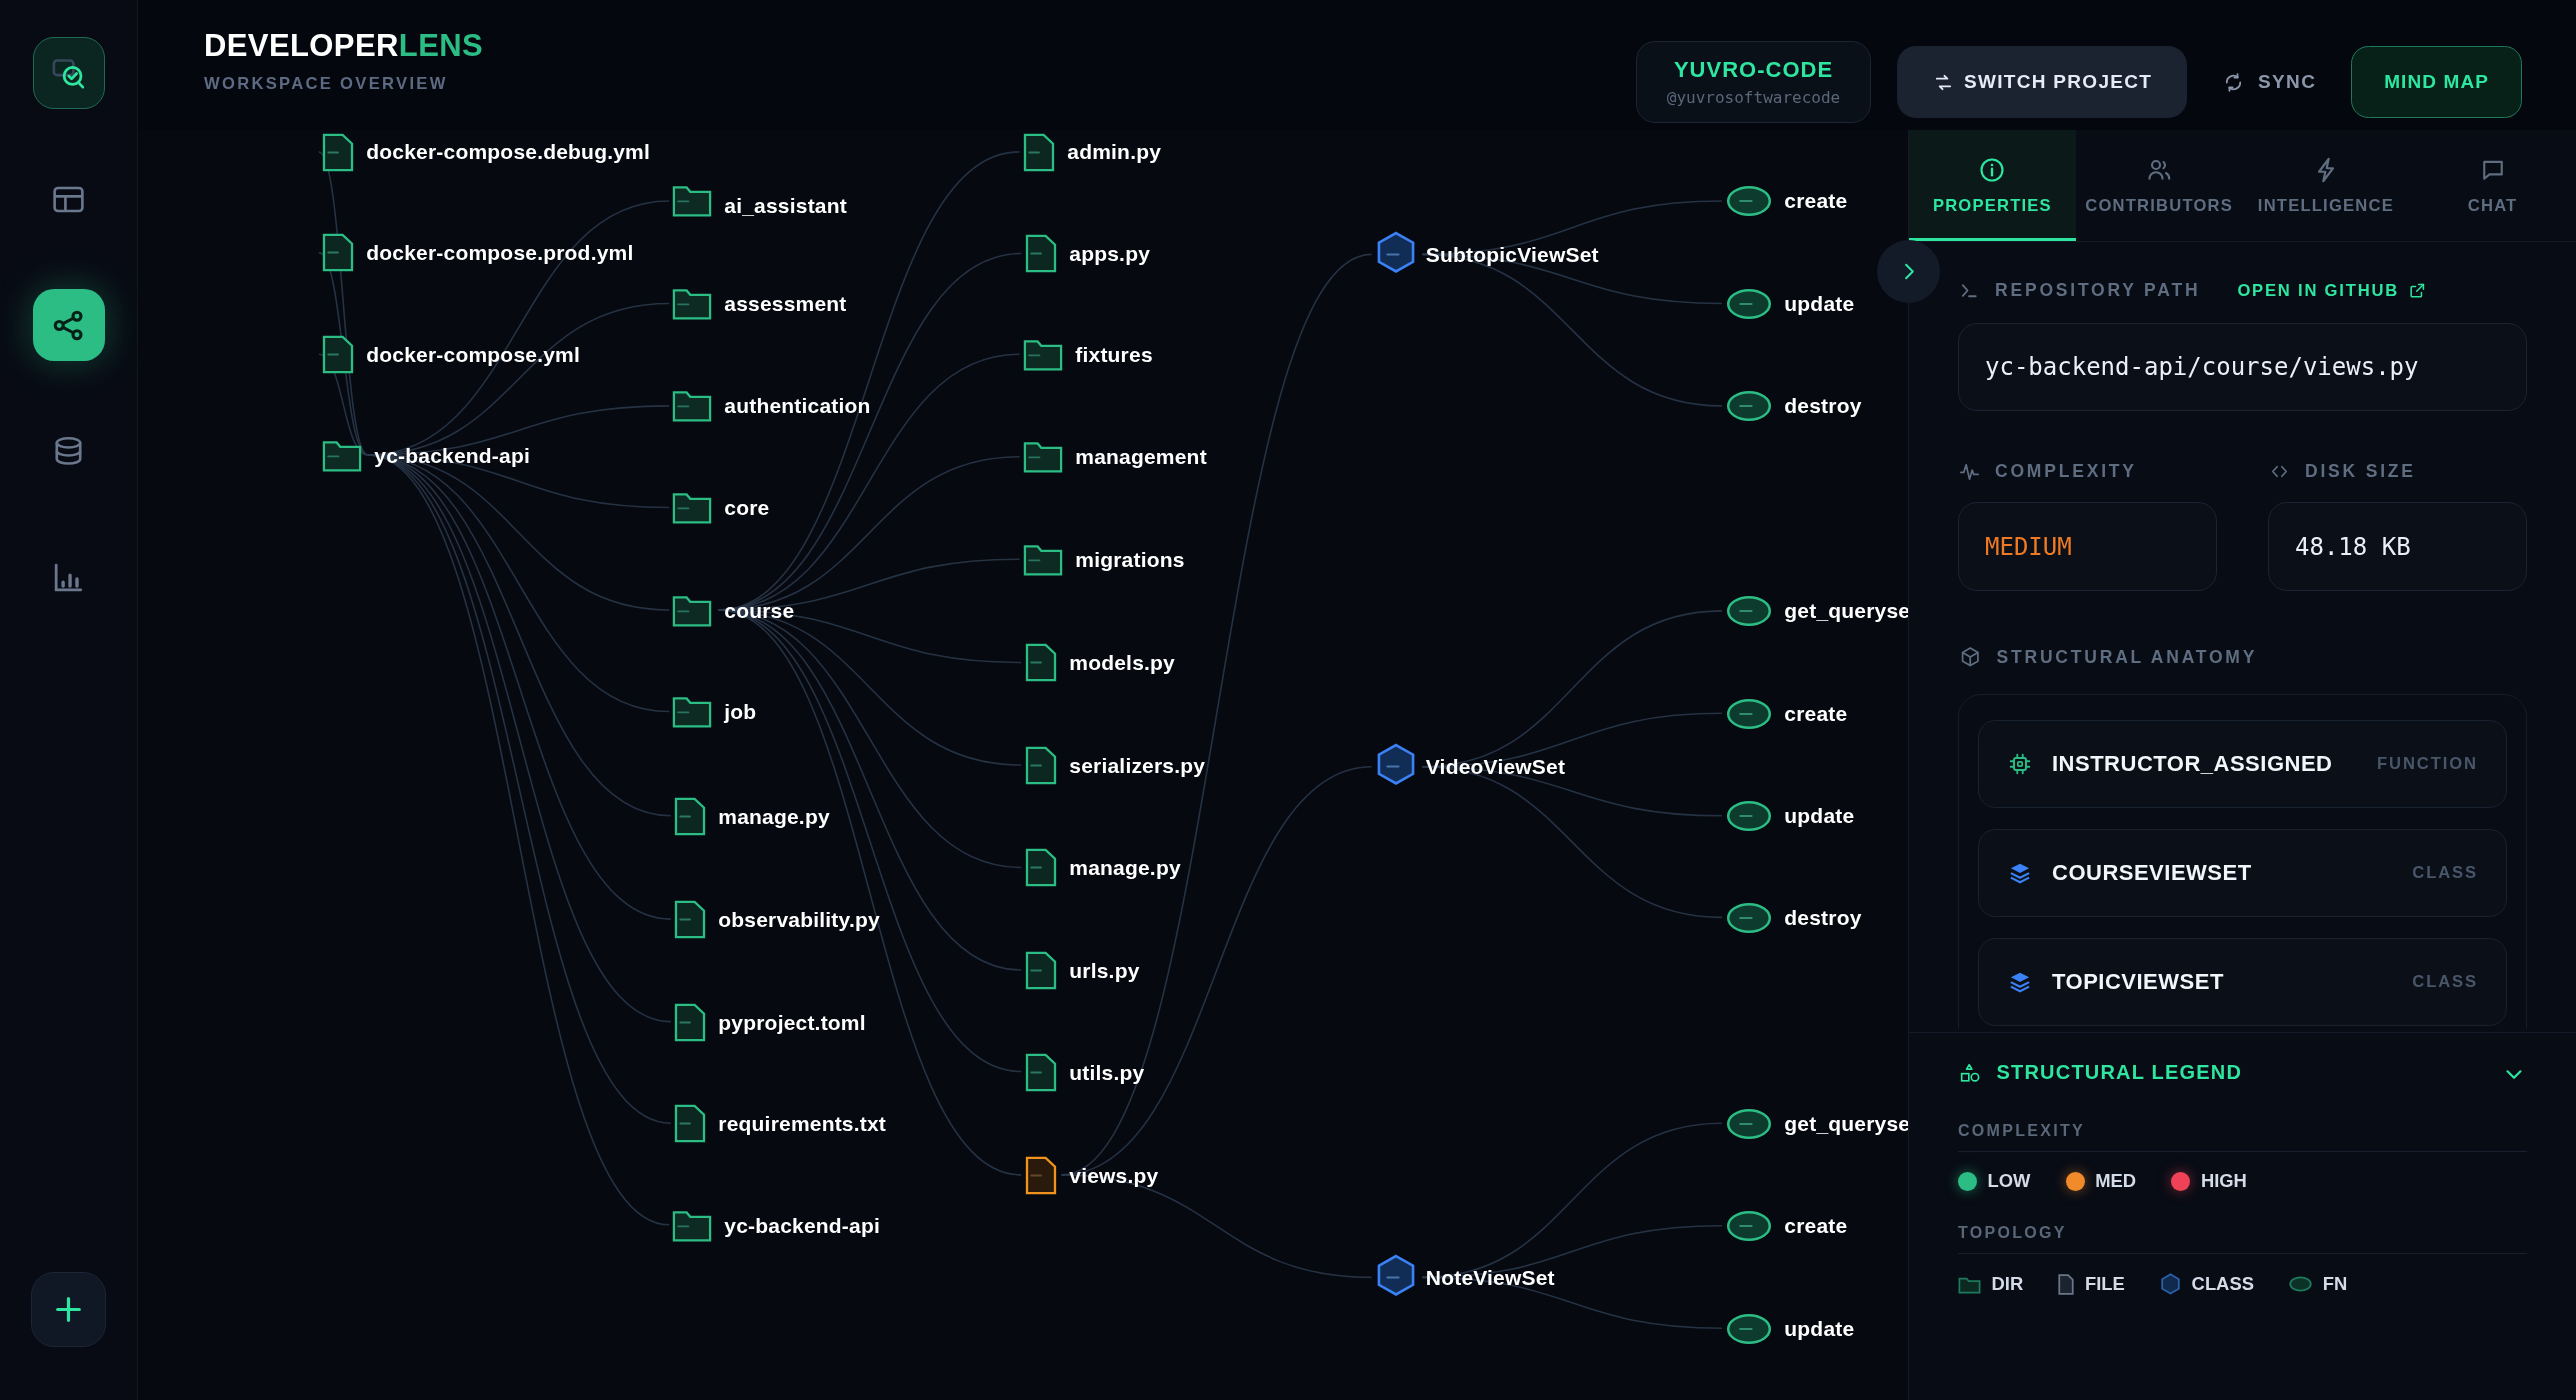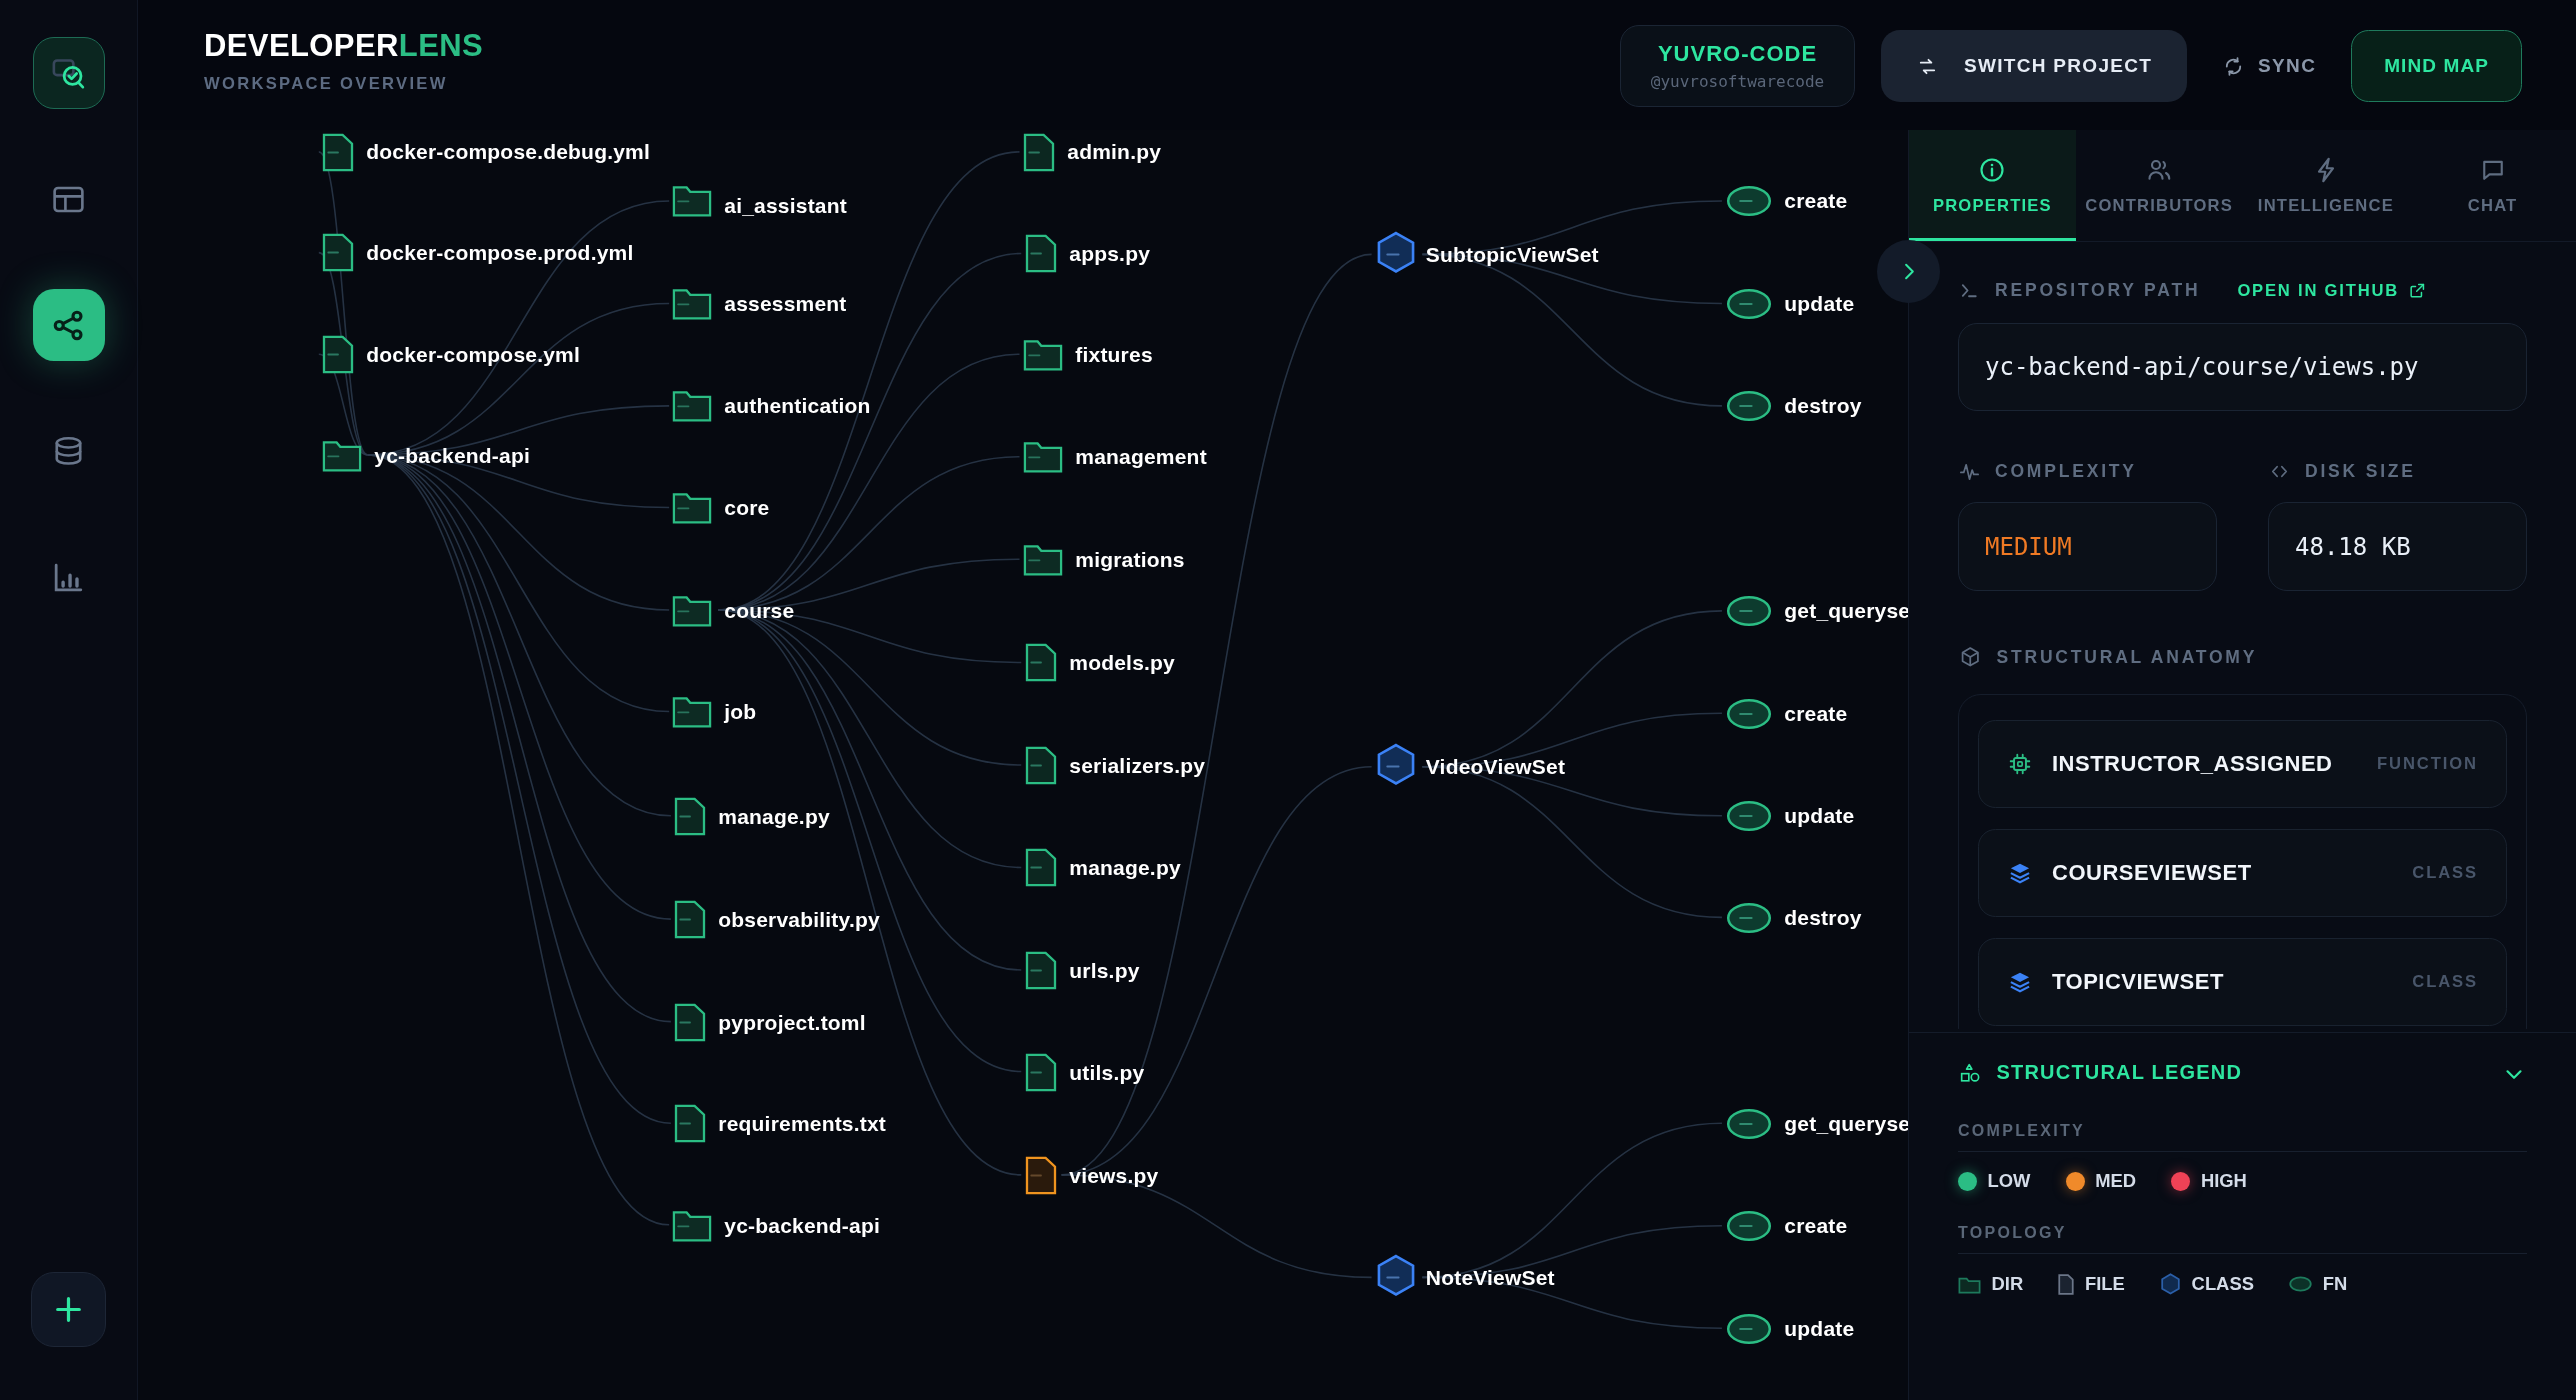--- a/index.html
+++ b/index.html
@@ -26,31 +26,31 @@
   
   .header{ position:absolute; left:138px; top:0; right:0; height:130px; z-index:30; }
   .brand{ position:absolute; left:66px; top:28px; }
   .brand-title{ font-size:31px; font-weight:800; letter-spacing:0.4px;
     font-stretch:condensed; }
   .brand-title .w{ color:#ffffff; }
   .brand-title .g{ color:#2bbd84; }
   .brand-sub{ margin-top:9.6px; font-size:16.6px; font-weight:700; letter-spacing:2.3px;
     color:#5d6b82; }
 
-  .hdr-right{ position:absolute; right:54px; top:25px; display:flex;
+  .hdr-right{ position:absolute; right:54px; top:41px; display:flex;
     align-items:center; gap:26px; }
   .proj-chip{ width:235px; height:82px; border-radius:19px; background:#0a1018;
     border:0.9px solid #1b2534; display:flex; flex-direction:column;
     align-items:center; justify-content:center; cursor:pointer; }
   .proj-name{ font-size:22px; font-weight:800; color:#2ee6a0; letter-spacing:1px;
     font-stretch:condensed; }
   .proj-handle{ margin-top:5.3px; font-size:16px; color:#5a6679;
     font-family:"DejaVu Sans Mono", monospace; }
   .btn-switch{ height:72px; padding:0 35px; border-radius:19px; background:#1b2331;
-    display:flex; align-items:center; gap:25px; cursor:pointer; }
+    display:flex; align-items:center; gap:9px; cursor:pointer; }
   .btn-switch span{ font-size:19px; font-weight:800; color:#e6ecf5; letter-spacing:1.3px;
     font-stretch:condensed; }
   .btn-sync{ display:flex; align-items:center; gap:13px; cursor:pointer;
     padding:0 8.8px; }
   .btn-sync span{ font-size:19px; font-weight:800; color:#8b97a9; letter-spacing:1.4px;
     font-stretch:condensed; }
   .btn-mind{ height:72px; padding:0 32px; border-radius:17.5px; background:#072018;
     border:0.9px solid #1f7a5c; display:flex; align-items:center; cursor:pointer; }
   .btn-mind span{ font-size:19px; font-weight:800; color:#2ee6a0; letter-spacing:1.1px;
     font-stretch:condensed; }

